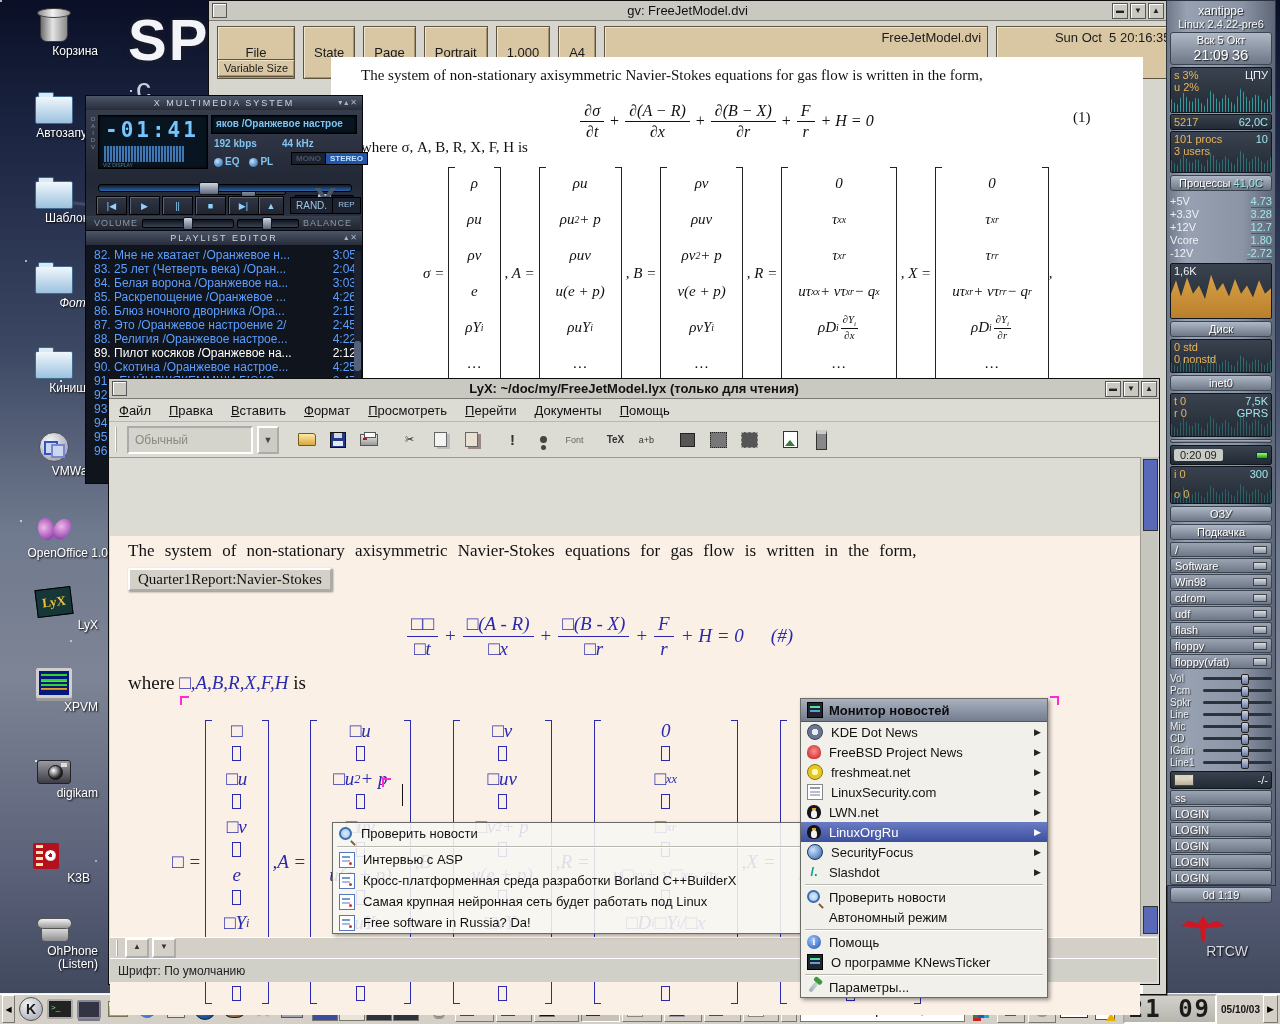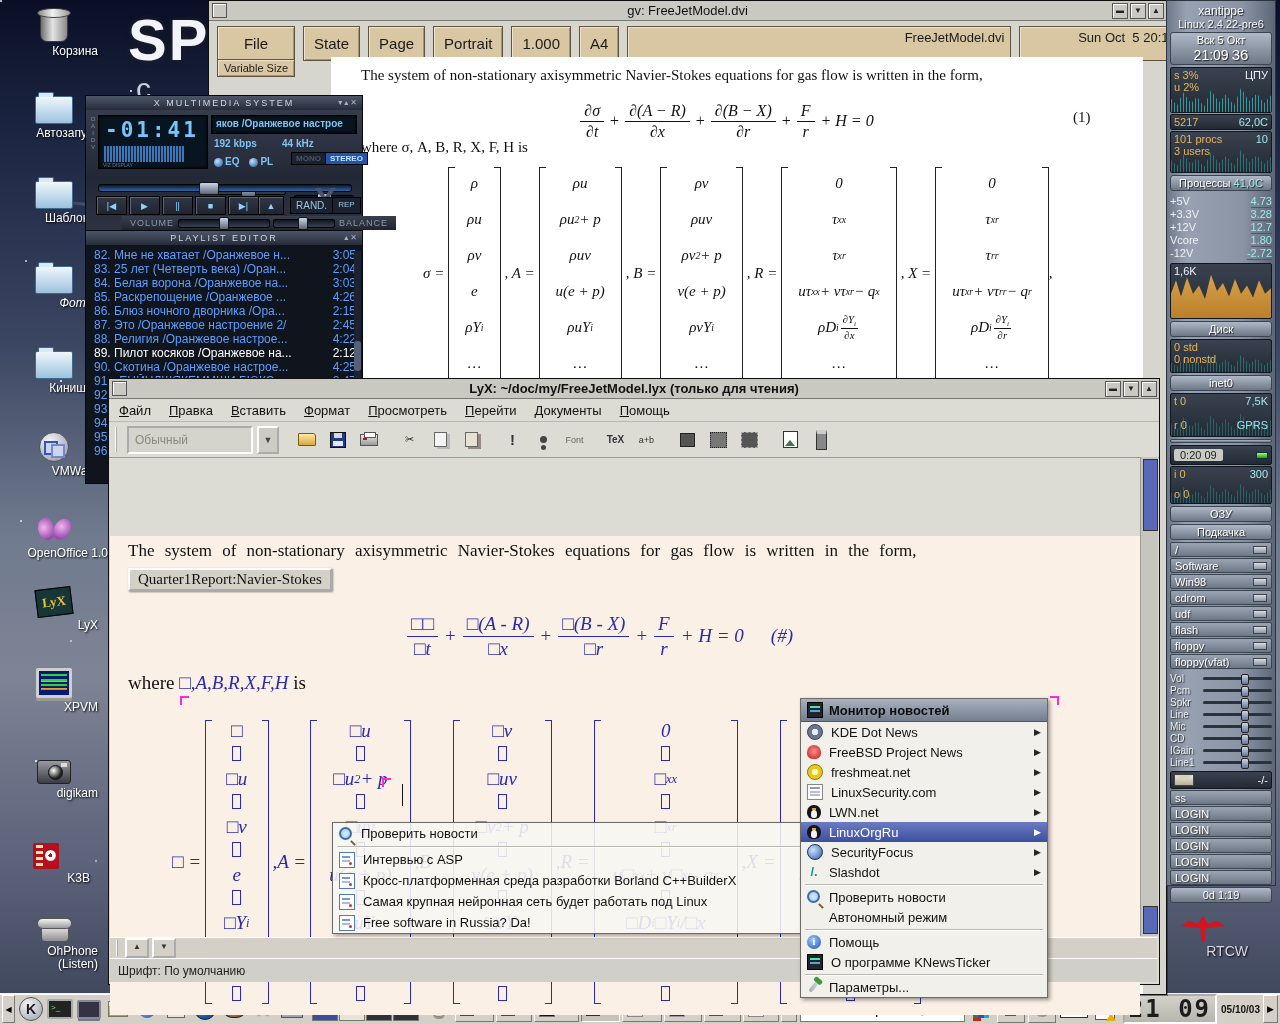--- a/index.html
+++ b/index.html
@@ -42,21 +42,21 @@
   .phone::after{content:"";position:absolute;left:0px;top:0px;width:33px;height:9px;background:linear-gradient(180deg,#f2f2f2,#9a9a9a);border-radius:8px;border:1px solid #555;}
   .eagle{width:44px;height:26px;background:#d01622;clip-path:polygon(0 38%,18% 18%,38% 30%,50% 0,62% 30%,82% 18%,100% 38%,56% 48%,54% 100%,46% 100%,44% 48%);}
   
   .xwin{background:#d6d6ce;border:1px solid #0d0d0d;box-shadow:1px 1px 0 #00000055;}
   .xtitle{height:19px;background:repeating-linear-gradient(180deg,#ececе4 0 2px,#b5b5ad 2px 4px),#c9c9c1;background-color:#c9c9c1;position:relative;display:flex;align-items:center;border-bottom:1px solid #7a7a72;}
   .xtitle .tlabel{position:absolute;left:50%;transform:translateX(-50%);background:#c9c9c1;padding:0 14px;font-size:13px;color:#111;white-space:nowrap;line-height:19px;}
   .xtitle .corner{width:13px;height:13px;border:1px solid #555;background:#c9c9c1;margin-left:3px;box-shadow:inset 1px 1px 0 #fff;}
   .xtitle .wbtns{position:absolute;right:2px;top:2px;display:flex;gap:2px;}
   .xtitle .wbtn{width:14px;height:14px;border:1px solid #555;background:#c9c9c1;font-size:8px;line-height:13px;text-align:center;color:#222;box-shadow:inset 1px 1px 0 #fff;}
   
-  .gvbtn{background:#d9c7a4;border:1px solid #5c5340;box-shadow:inset 1px 1px 0 #f0e6cf,inset -1px -1px 0 #a6946e;color:#1a1a1a;font-size:15px;padding:8px 10px;display:inline-block;}
+  .gvbtn{background:#d9c7a4;border:1px solid #5c5340;box-shadow:inset 1px 1px 0 #f0e6cf,inset -1px -1px 0 #a6946e;color:#1a1a1a;font-size:13px;padding:18px 10px;display:inline-block;}
   .gvfield{background:#d9c7a4;border:1px solid #5c5340;box-shadow:inset 1px 1px 0 #f0e6cf;color:#1a1a1a;font-size:13px;padding:3px 6px;text-align:right;white-space:pre;}
   .gvpage{background:#fff;color:#111;font-family:"Liberation Serif","DejaVu Serif",serif;}
   .serif-it{font-style:italic;font-family:"Liberation Serif","DejaVu Serif",serif;}
   .frac{display:inline-flex;flex-direction:column;align-items:center;vertical-align:middle;margin:0 2px;}
   .frac .fn{padding:0 4px 1px;border-bottom:1px solid currentColor;}
   .frac .fd{padding:1px 4px 0;}
   .sfrac{display:inline-flex;flex-direction:column;align-items:center;font-size:0.72em;vertical-align:middle;margin:0 2px;}
   .sfrac span:first-child{border-bottom:1px solid currentColor;padding:0 2px;}
   .mat{display:inline-flex;align-items:center;}
   .mlead{margin:0 4px;white-space:nowrap;}
@@ -416,21 +416,21 @@
     <div class="xbtn">||</div>
     <div class="xbtn">■</div>
     <div class="xbtn">▶|</div>
   </div>
   <div class="xbtn abs" style="left:172px;top:100px;width:24px;">▲</div>
   <div class="abs" style="left:228px;top:84px;font-size:34px;font-weight:bold;color:#4d5668;">X</div>
   <div class="abs" style="left:204px;top:101px;display:flex;border:1px solid #000;background:#1c2230;">
     <div style="padding:2px 5px;font-size:10px;color:#9fc4e0;border-right:1px solid #000;">RAND.</div>
     <div style="padding:2px 5px;font-size:8px;color:#9fc4e0;">REP</div>
   </div>
-  <div class="abs" style="left:0;top:120px;width:274px;height:14px;background:linear-gradient(180deg,#383f4e,#20242f);display:flex;align-items:center;justify-content:space-between;padding:0 8px;box-sizing:border-box;margin-left:36px;">
+  <div class="abs" style="left:0;top:120px;width:274px;height:14px;background:linear-gradient(180deg,#383f4e,#20242f);display:flex;align-items:center;justify-content:space-between;padding:0 8px;box-sizing:border-box;">
     <span style="font-size:9px;letter-spacing:1px;color:#8b98a8;">VOLUME</span>
     <div class="slider" style="width:90px;">
         <div class="thumb" style="left:40px;width:8px;"></div>
       </div>
     <div class="slider" style="width:60px;">
         <div class="thumb" style="left:24px;width:8px;"></div>
       </div>
     <span style="font-size:9px;letter-spacing:1px;color:#8b98a8;">BALANCE</span>
   </div>
 </div>
@@ -936,21 +936,21 @@
         <span class="amber">0 nonstd</span>
       </div>
   </div>
   <div class="gkbar">inet0</div>
   <div class="gkpanel" style="height:40px;">
     <div class="chart1" style="opacity:.3;"></div>
     <div class="row">
         <span class="amber">t  0</span>
         <span class="cyan">7,5K</span>
       </div>
-    <div class="row" style="margin-top:12px;text-align:center;">
+    <div class="row" style="text-align:center;">
         <span class="amber">r  0</span>
         <span class="cyan">GPRS</span>
       </div>
   </div>
   <div class="gkbar"></div>
   <div class="gkpanel" style="height:16px;display:flex;align-items:center;justify-content:space-between;">
     <span class="wht" style="background:#c8ccc4;color:#222;padding:0 6px;border-radius:2px;">0:20 09</span>
     <span class="led"></span>
   </div>
   <div class="gkpanel" style="height:34px;">

